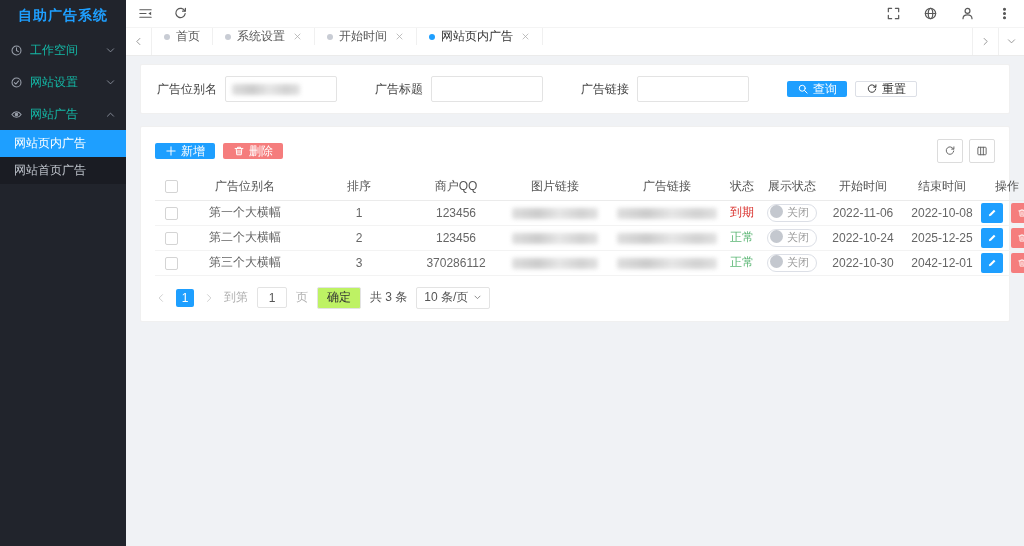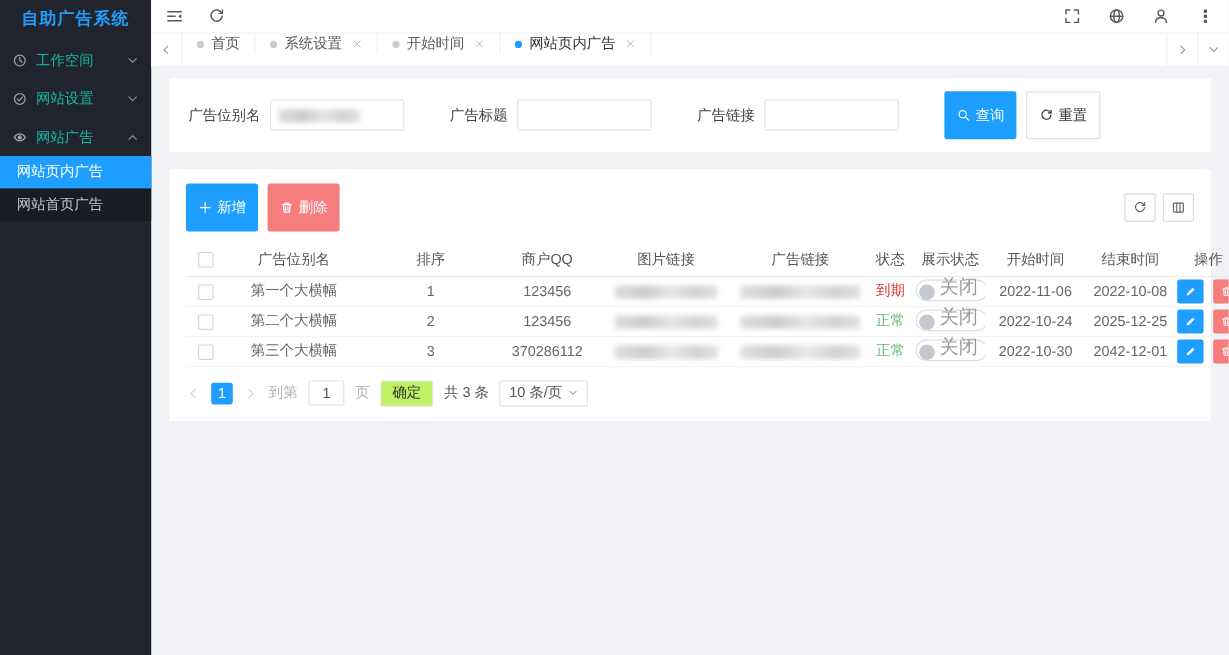--- a/index.html
+++ b/index.html
@@ -38,41 +38,41 @@
 
   .content { flex:1; padding:8px 14px; overflow:hidden; }
   .card { background:#fff; border:1px solid #f0f0f0; border-radius:2px; }
 
   
   .filter-card { display:flex; align-items:center; padding:11px 16px; margin-bottom:12px; }
   .filter-fields { display:flex; align-items:center; }
   .ffield { display:flex; align-items:center; margin-right:38px; }
   .ffield label { color:#444; margin-right:8px; white-space:nowrap; }
   .finput { width:112px; height:26px; border:1px solid #e3e3e3; border-radius:2px; background:#fff; display:flex; align-items:center; padding:0 6px; }
-  .btn { display:inline-flex; align-items:center; gap:4px; height:40px; padding:0 10px; border:none; border-radius:2px; font-size:12px; cursor:pointer; font-family:Liberation Mono, monospace; }
+  .btn { display:inline-flex; align-items:center; gap:4px; height:16px; padding:0 10px; border:none; border-radius:2px; font-size:12px; cursor:pointer; font-family:Liberation Mono, monospace; }
   .btn-primary { background:#1e9fff; color:#fff; }
   .btn-danger { background:#f57d7d; color:#fff;justify-content:space-between; }
   .btn-plain { background:#fff; color:#333; border:1px solid #dcdfe6; margin-left:8px; }
   .btn-ic { width:12px; height:12px; display:inline-flex; }
 
   
   .table-card { padding:10px 14px 12px; }
   .toolbar { display:flex; align-items:center; gap:8px; padding:2px 0 10px; }
   .toolbar-right { margin-left:auto; display:flex; gap:6px; }
   .tool-btn { width:26px; height:24px; border:1px solid #dcdcdc; border-radius:2px; display:inline-flex; align-items:center; justify-content:center; color:#666; cursor:pointer; }
   .tool-btn svg { width:12px; height:12px; }
 
   table.grid { width:100%; border-collapse:collapse; table-layout:fixed; }
   .grid th { font-weight:400; color:#555; height:27px; border-bottom:1px solid #ebebeb; text-align:center; }
   .grid td { color:#666; height:25px; border-bottom:1px solid #f3f3f3; text-align:center; overflow:hidden; white-space:nowrap; }
   .checkbox { width:13px; height:13px; border:1px solid #d4d4d4; border-radius:2px; display:inline-block; background:#fff; vertical-align:middle; cursor:pointer; }
   .status-txt { font-weight:400; }
   .blur-chip { display:inline-block; height:11px; border-radius:2px; vertical-align:middle;
     background:linear-gradient(90deg,#d9d9d9,#c3c3c3 30%,#e2e2e2 55%,#cacaca 80%,#dddddd); filter:blur(2px); opacity:.85; }
-  .switch { display:inline-flex; align-items:flex-end; gap:4px; height:18px; border:1px solid #dcdfe6; border-radius:10px; padding:0 7px 0 2px; color:#9a9a9a; font-size:16px; cursor:pointer; }
+  .switch { display:inline-flex; align-items:flex-start; gap:4px; height:18px; border:1px solid #dcdfe6; border-radius:10px; padding:0 7px 0 2px; color:#9a9a9a; font-size:11px; cursor:pointer; }
   .switch .knob { width:13px; height:13px; border-radius:50%; background:#c4c8cf; }
   .act-btn { width:22px; height:20px; border:none; border-radius:2px; display:inline-flex; align-items:center; justify-content:center; color:#fff; cursor:pointer; margin:0 2px; }
   .act-edit { background:#1e9fff; }
   .act-del { background:#f57d7d; }
   .act-btn svg { width:10px; height:10px; }
 
   
   .pager { display:flex; align-items:center; gap:9px; padding-top:11px; color:#8d8d8d; }
   .pg-nav { width:12px; height:12px; display:inline-flex; color:#cfcfcf; cursor:pointer; }
   .pg-page { min-width:18px; height:18px; border-radius:2px; display:inline-flex; align-items:center; justify-content:center; cursor:pointer; }

